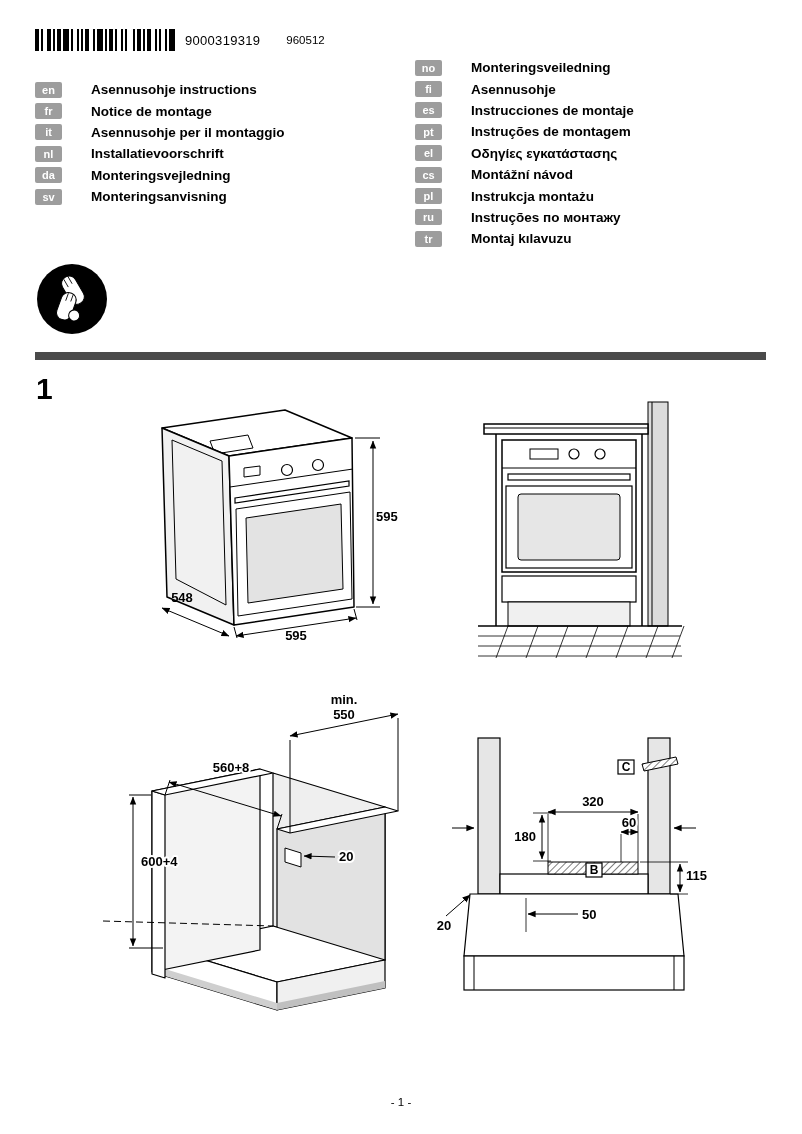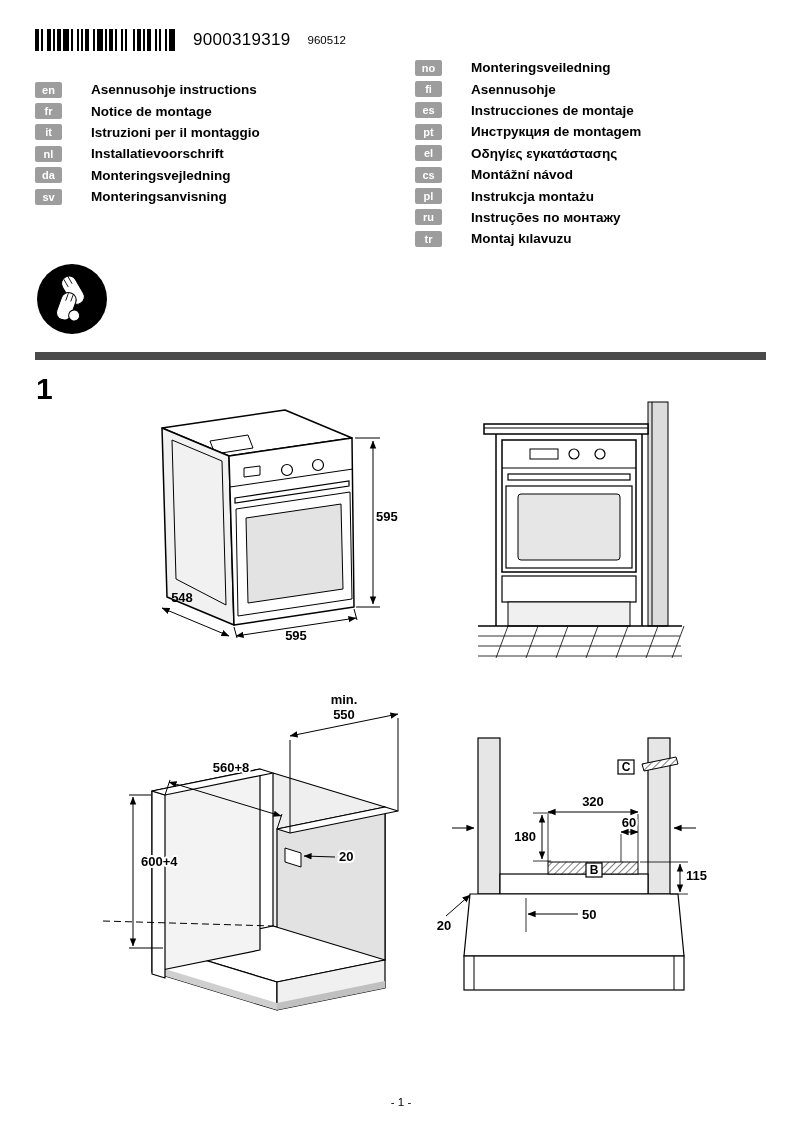--- a/index.html
+++ b/index.html
@@ -1,21 +1,21 @@
 <!DOCTYPE html>
 <html><head>
 <meta charset="utf-8">
 <style>
   *{margin:0;padding:0;box-sizing:border-box}
   html,body{background:#fff}
   body{width:802px;height:1134px;position:relative;font-family:"Liberation Sans",sans-serif;color:#000;overflow:hidden}
   .abs{position:absolute}
   .header-row{position:absolute;left:35px;top:29px;display:flex;align-items:center}
-  .barcode-num{margin-left:16px;font-size:17px;letter-spacing:.3px}
-  .date-code{margin-left:17px;font-size:11.5px}
+  .barcode-num{margin-left:8px;font-size:13px;letter-spacing:.3px}
+  .date-code{margin-left:26px;font-size:11.5px}
   .lang-col{position:absolute;display:flex;flex-direction:column}
   .lang-row{display:flex;align-items:center;height:21.4px}
   .lang-code{width:27px;height:16px;background:#9d9d9d;color:#fff;font-weight:bold;font-size:11px;
              display:flex;align-items:center;justify-content:center;border-radius:2px;flex:0 0 27px}
   .lang-title{margin-left:29px;font-weight:bold;font-size:13.5px;white-space:nowrap}
   .divider{position:absolute;left:35px;top:352px;width:731px;height:8px;background:#4a4a4a}
   .section-num{position:absolute;left:36px;top:372px;font-size:30px;font-weight:bold}
   .glove-wrap{position:absolute;left:36px;top:263px;width:72px;height:72px}
   .footer{position:absolute;left:0;top:1096px;width:802px;text-align:center;font-size:11.5px}
   svg text{font-family:"Liberation Sans",sans-serif}
@@ -76,21 +76,21 @@
   <div class="lang-row">
       <span class="lang-code">en</span>
       <span class="lang-title">Asennusohje instructions</span>
     </div>
   <div class="lang-row">
       <span class="lang-code">fr</span>
       <span class="lang-title">Notice de montage</span>
     </div>
   <div class="lang-row">
       <span class="lang-code">it</span>
-      <span class="lang-title">Istruzioni per il montaggio</span>
+      <span class="lang-title">Asennusohje per il montaggio</span>
     </div>
   <div class="lang-row">
       <span class="lang-code">nl</span>
       <span class="lang-title">Installatievoorschrift</span>
     </div>
   <div class="lang-row">
       <span class="lang-code">da</span>
       <span class="lang-title">Monteringsvejledning</span>
     </div>
   <div class="lang-row">
@@ -107,21 +107,21 @@
   <div class="lang-row">
       <span class="lang-code">fi</span>
       <span class="lang-title">Asennusohje</span>
     </div>
   <div class="lang-row">
       <span class="lang-code">es</span>
       <span class="lang-title">Instrucciones de montaje</span>
     </div>
   <div class="lang-row">
       <span class="lang-code">pt</span>
-      <span class="lang-title">Инструкция de montagem</span>
+      <span class="lang-title">Instruções de montagem</span>
     </div>
   <div class="lang-row">
       <span class="lang-code">el</span>
       <span class="lang-title">Οδηγίες εγκατάστασης</span>
     </div>
   <div class="lang-row">
       <span class="lang-code">cs</span>
       <span class="lang-title">Montážní návod</span>
     </div>
   <div class="lang-row">

